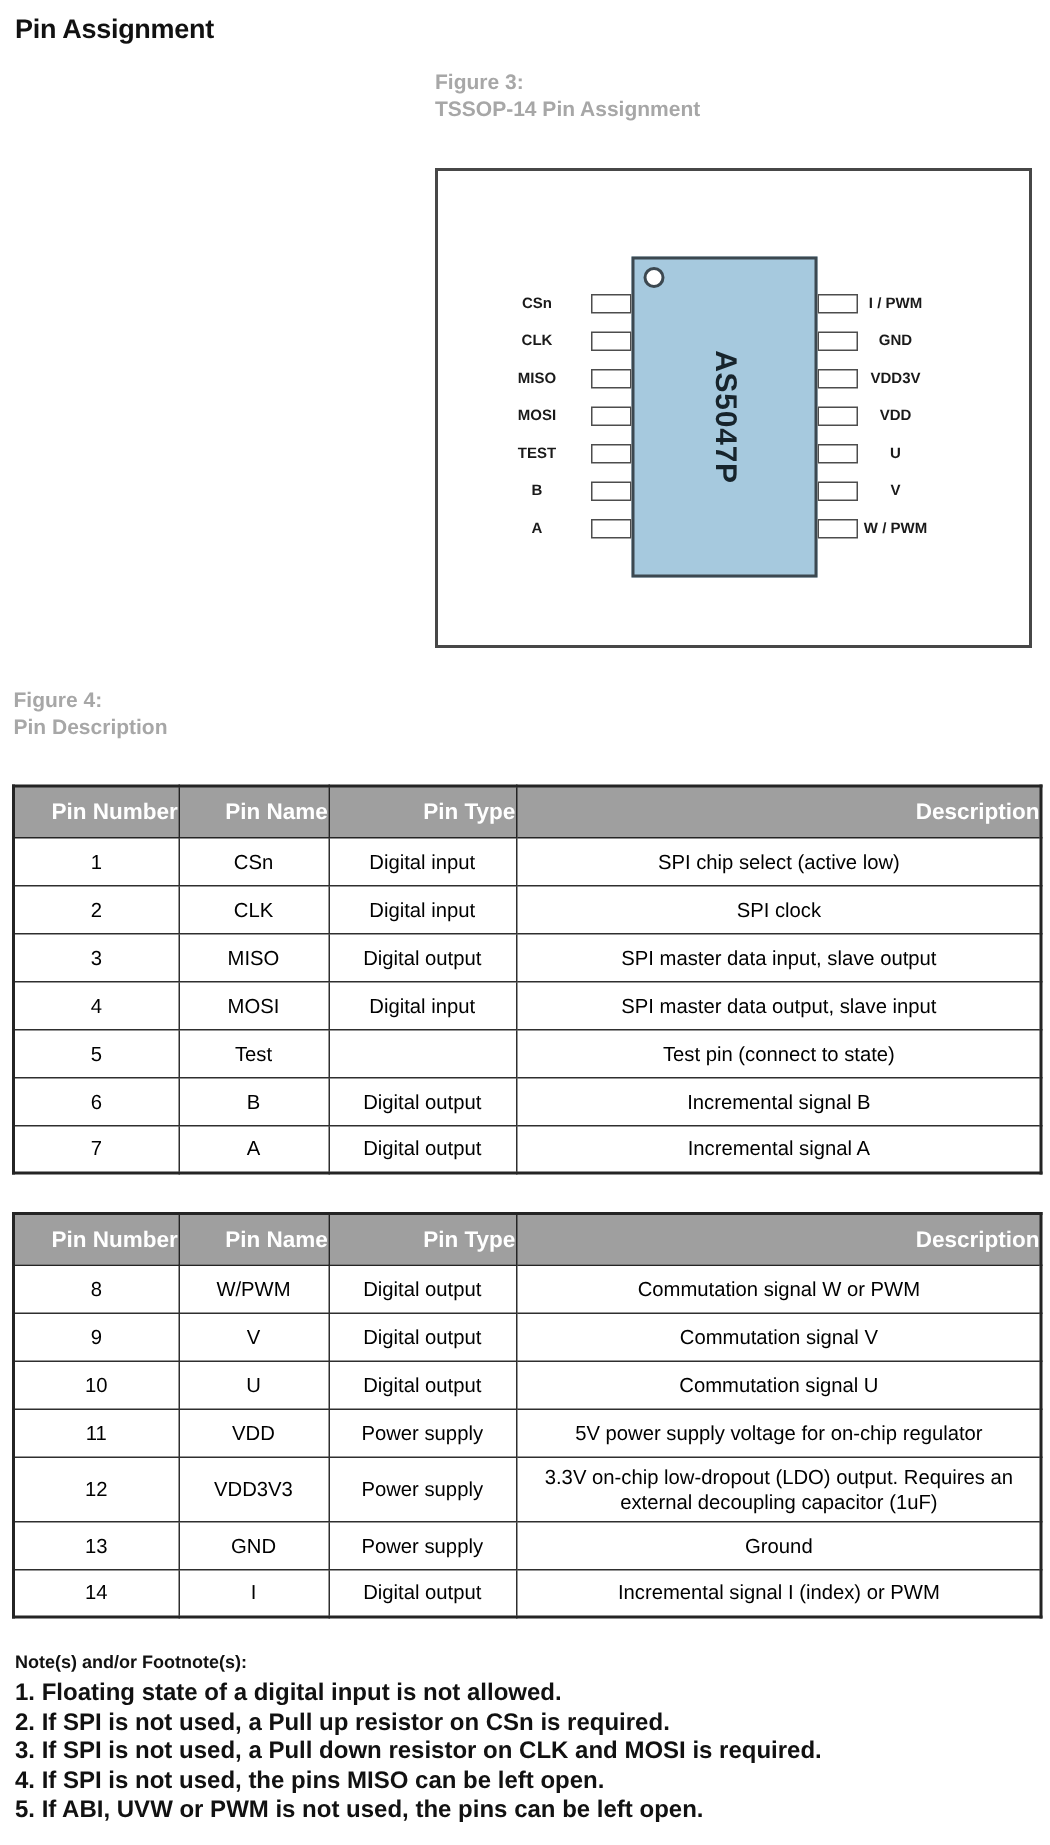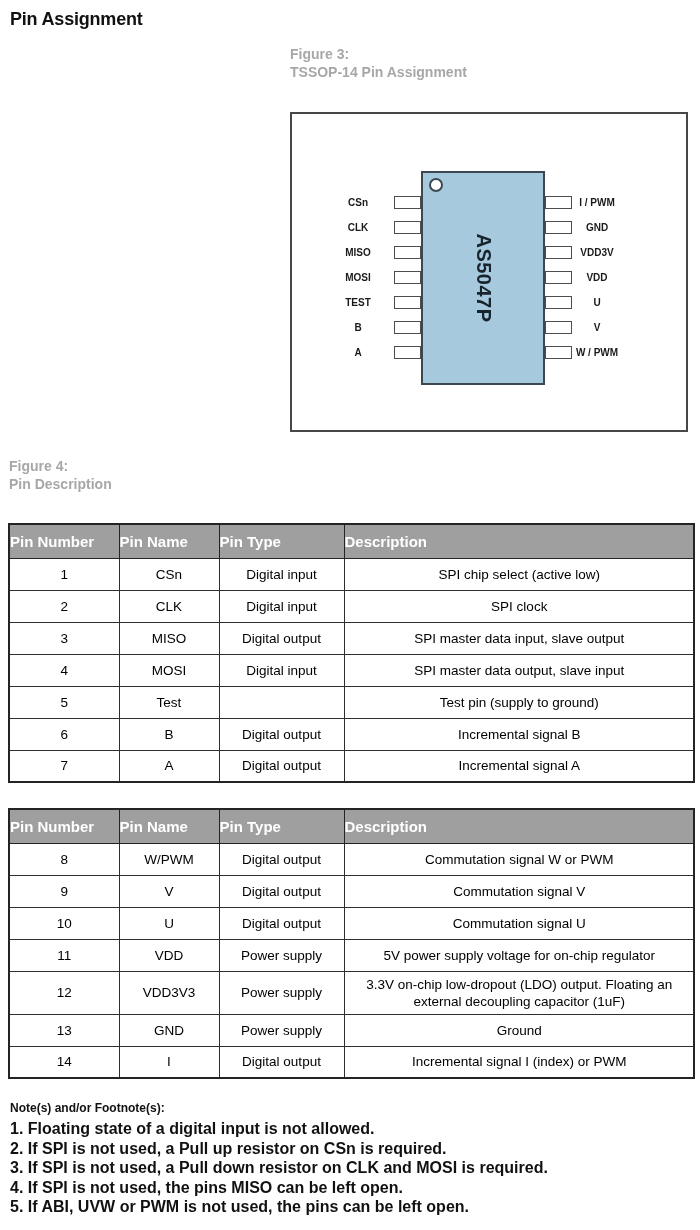--- a/index.html
+++ b/index.html
@@ -28,21 +28,21 @@
   .pin-label.right { left:281px; width:48px; white-space:nowrap; }
   .pr0 { top:82px; } .pr1 { top:107px; } .pr2 { top:132px; } .pr3 { top:157px; }
   .pr4 { top:182px; } .pr5 { top:207px; } .pr6 { top:232px; }
 
   
   table.pin-table { position:absolute; left:8px; width:685px; border-collapse:collapse; table-layout:fixed; background:#fff; border:2px solid #242424; }
   table.t1 { top:523px; }
   table.t2 { top:808px; }
   .pin-table col.c0 { width:110px; } .pin-table col.c1 { width:100px; }
   .pin-table col.c2 { width:125px; } .pin-table col.c3 { width:350px; }
-  .pin-table th { background:#9f9f9f; color:#ffffff; font-size:15px; font-weight:700; height:34px; border:1.5px solid #242424; text-align:left; }
+  .pin-table th { background:#9f9f9f; color:#ffffff; font-size:15px; font-weight:700; height:34px; border:1.5px solid #242424; text-align:right; }
   .pin-table td { border:1.5px solid #2e2e2e; font-size:13.5px; color:#000; height:32px; text-align:center; padding:4px 2px; }
   .pin-table td.desc { text-align:center; padding-left:9px; padding-right:8px; line-height:17px; }
 
   
   .notes { position:absolute; left:10px; top:1101px; width:640px; }
   .notes-title { font-size:12px; font-weight:700; color:#111; margin-bottom:4px; }
   .note-item { font-size:16px; font-weight:600; color:#111; line-height:19.5px; }
 </style>
 </head>
 <body>
@@ -137,21 +137,21 @@
       <tr>
         <td>4</td>
         <td>MOSI</td>
         <td>Digital input</td>
         <td class="desc">SPI master data output, slave input</td>
       </tr>
       <tr>
         <td>5</td>
         <td>Test</td>
         <td></td>
-        <td class="desc">Test pin (supply to ground)</td>
+        <td class="desc">Test pin (connect to state)</td>
       </tr>
       <tr>
         <td>6</td>
         <td>B</td>
         <td>Digital output</td>
         <td class="desc">Incremental signal B</td>
       </tr>
       <tr>
         <td>7</td>
         <td>A</td>
@@ -198,21 +198,21 @@
       <tr>
         <td>11</td>
         <td>VDD</td>
         <td>Power supply</td>
         <td class="desc">5V power supply voltage for on-chip regulator</td>
       </tr>
       <tr>
         <td>12</td>
         <td>VDD3V3</td>
         <td>Power supply</td>
-        <td class="desc">3.3V on-chip low-dropout (LDO) output. Floating an external decoupling capacitor (1uF)</td>
+        <td class="desc">3.3V on-chip low-dropout (LDO) output. Requires an external decoupling capacitor (1uF)</td>
       </tr>
       <tr>
         <td>13</td>
         <td>GND</td>
         <td>Power supply</td>
         <td class="desc">Ground</td>
       </tr>
       <tr>
         <td>14</td>
         <td>I</td>

